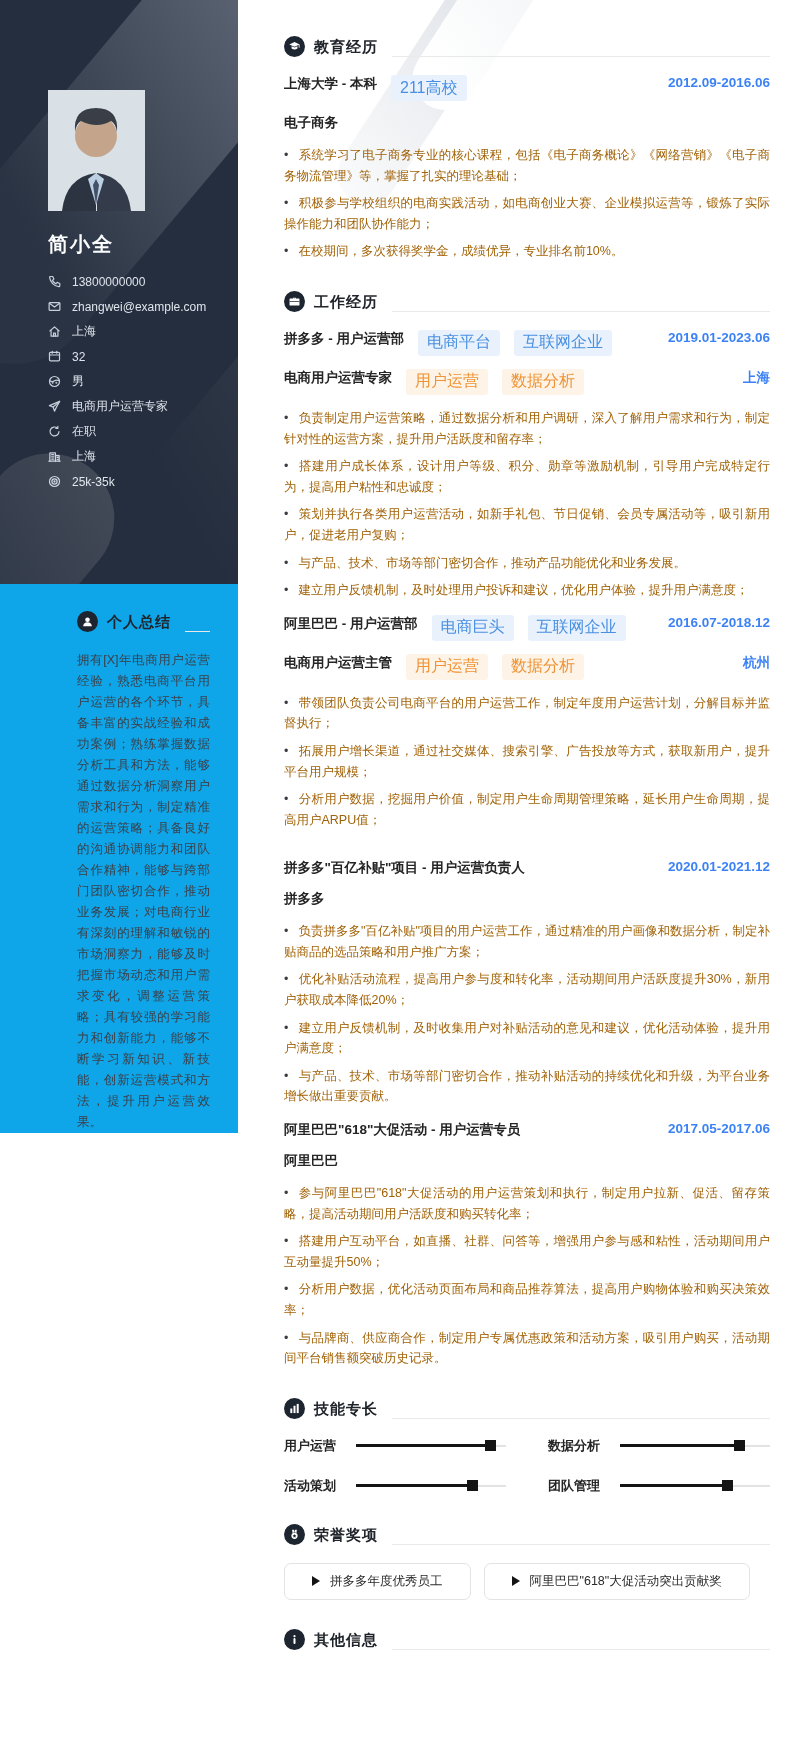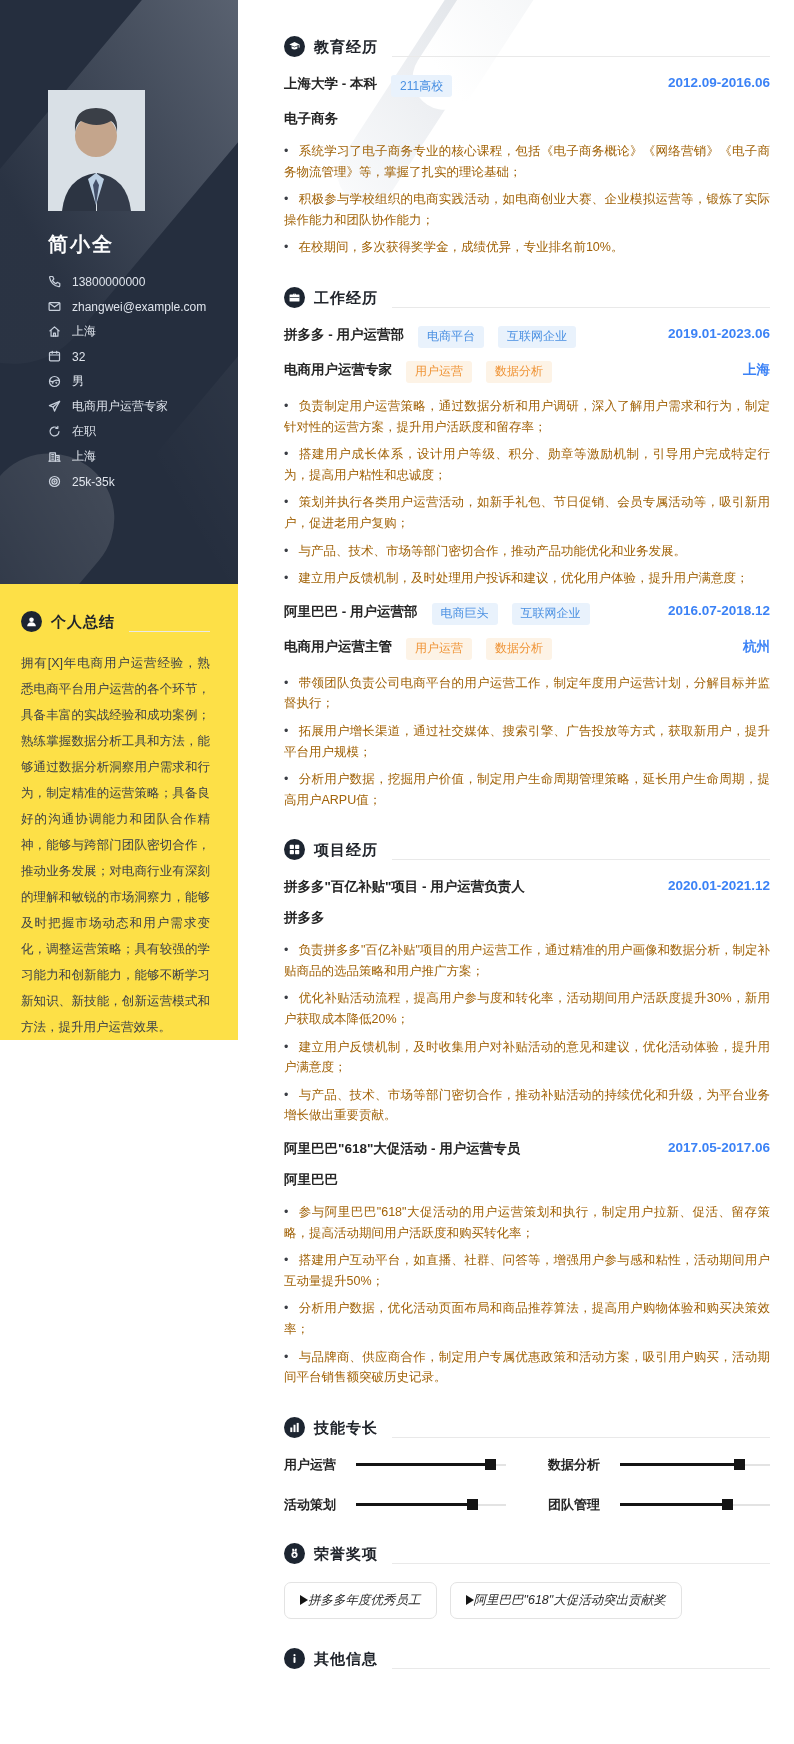--- a/index.html
+++ b/index.html
@@ -24,57 +24,57 @@
   .stripe-c{right:-90px;top:240px;width:150px;height:430px;transform:rotate(40deg);
     background:linear-gradient(200deg,rgba(255,255,255,.10),rgba(255,255,255,0) 70%);}
   .photo{position:relative;width:97px;height:121px;margin:90px 0 0 48px;background:#d6dde4;overflow:hidden;}
   .photo svg{display:block;width:100%;height:100%;}
   .name{margin:20px 0 0 48px;font-size:20px;font-weight:700;letter-spacing:2px;color:#fff;}
   .contacts{list-style:none;margin:17px 0 0 48px;padding:0;}
   .contacts li{display:flex;align-items:center;gap:11px;margin-bottom:12px;font-size:12px;color:#dfe4ec;height:13px;}
   .cicon{flex:0 0 13px;width:13px;height:13px;display:flex;align-items:center;justify-content:center;}
   .cicon svg{width:13px;height:13px;stroke:#c7cfdb;fill:none;stroke-width:1.3;stroke-linecap:round;stroke-linejoin:round;}
 
-  .left-white{background:#fde047;padding:27px 28px 0 21px;}
-  .summary-text{margin:15px 0 0 0;font-size:12.5px;line-height:26px;color:#3c4049;text-align:justify;}
+  .left-white{background:#0ea5e9;padding:27px 28px 0 77px;}
+  .summary-text{margin:15px 0 0 0;font-size:12.5px;line-height:21px;color:#3c4049;text-align:justify;}
 
   
   .sec-head{display:flex;align-items:flex-end;margin-bottom:18px;}
   .sec-icon{flex:0 0 21px;width:21px;height:21px;border-radius:50%;background:#1d2531;display:flex;align-items:center;justify-content:center;margin-right:9px;}
   .sec-icon svg{width:11px;height:11px;fill:#fff;}
   .sec-title{font-size:15px;font-weight:700;color:#20242b;letter-spacing:1px;}
   .sec-line{flex:1;height:1px;background:#e9e9e9;margin-left:14px;}
 
   
   .main{flex:1;z-index:1;padding:36px 24px 0 46px;}
   section{margin-bottom:29px;}
   .entry{margin-bottom:14px;}
   .row{display:flex;align-items:flex-start;}
   .entry-head{margin-bottom:13px;}
   .etitle{font-weight:700;font-size:13.5px;color:#252525;}
   .edate{margin-left:auto;font-weight:700;font-size:13.5px;color:#3b82f6;white-space:nowrap;}
-  .tag{font-size:12px;padding:2.5px 9px;border-radius:3px;margin-left:14px;white-space:nowrap;}
+  .tag{font-size:16px;padding:2.5px 9px;border-radius:3px;margin-left:14px;white-space:nowrap;}
   .tag.blue{color:#4a90e2;background:#e9f2fc;}
   .tag.orange{color:#ef9335;background:#fdf3e6;}
   .bullets{margin-top:2px;}
   .bullet{font-size:12.5px;line-height:20.6px;color:#a16207;text-align:justify;margin-bottom:7px;}
   .bullet::before{content:"•";margin-right:10px;color:#3a3d44;}
 
   
   .skills-grid{display:grid;grid-template-columns:1fr 1fr;column-gap:42px;row-gap:22px;margin-top:4px;}
   .skill{display:flex;align-items:center;}
   .skill-label{flex:0 0 66px;font-size:13px;font-weight:700;color:#252525;}
   .slider{position:relative;flex:1;height:12px;margin-left:6px;}
   .slider-track{position:absolute;left:0;right:0;top:5px;height:2px;background:#e3e3e3;}
   .slider-fill{position:absolute;left:0;top:4.5px;height:3px;background:#141414;}
   .slider-handle{position:absolute;right:-5px;top:-4px;width:11px;height:11px;background:#141414;}
 
   
   .honors-row{display:flex;gap:13px;margin-top:2px;}
-  .honor-box{display:flex;align-items:center;gap:0;border:1px solid #e3e3e3;border-radius:7px;padding:9px 15px;font-size:12.5px;color:#2a2a2a;background:#fff;font-style:italic;}
+  .honor-box{display:flex;align-items:center;gap:10px;border:1px solid #e3e3e3;border-radius:7px;padding:9px 27px;font-size:12.5px;color:#2a2a2a;background:#fff;}
   .play{width:0;height:0;border-left:8px solid #141414;border-top:5px solid transparent;border-bottom:5px solid transparent;}
 </style>
 </head>
 <body>
 
 <div class="page">
   <div class="decor decor-gray"></div>
   <div class="decor decor-white"></div>
 
   <aside class="left">
@@ -283,32 +283,20 @@
         </div>
         <div class="bullets">
           <div class="bullet">带领团队负责公司电商平台的用户运营工作，制定年度用户运营计划，分解目标并监督执行；</div>
           <div class="bullet">拓展用户增长渠道，通过社交媒体、搜索引擎、广告投放等方式，获取新用户，提升平台用户规模；</div>
           <div class="bullet">分析用户数据，挖掘用户价值，制定用户生命周期管理策略，延长用户生命周期，提高用户ARPU值；</div>
         </div>
       </div>
     </section>
 
     <section>
-      <div class="sec-head">
-        <span class="sec-icon">
-          <svg viewBox="0 0 12 12">
-              <rect x="0.8" y="0.8" width="4.6" height="4.6" rx="0.8"></rect>
-              <rect x="6.6" y="0.8" width="4.6" height="4.6" rx="0.8"></rect>
-              <rect x="0.8" y="6.6" width="4.6" height="4.6" rx="0.8"></rect>
-              <rect x="6.6" y="6.6" width="4.6" height="4.6" rx="0.8"></rect>
-            </svg>
-        </span>
-        <span class="sec-title">项目经历</span>
-        <span class="sec-line"></span>
-      </div>
 
       <div class="entry">
         <div class="row entry-head">
           <span class="etitle">拼多多"百亿补贴"项目 - 用户运营负责人</span>
           <span class="edate">2020.01-2021.12</span>
         </div>
         <div class="row entry-head">
           <span class="etitle">拼多多</span>
         </div>
         <div class="bullets">

